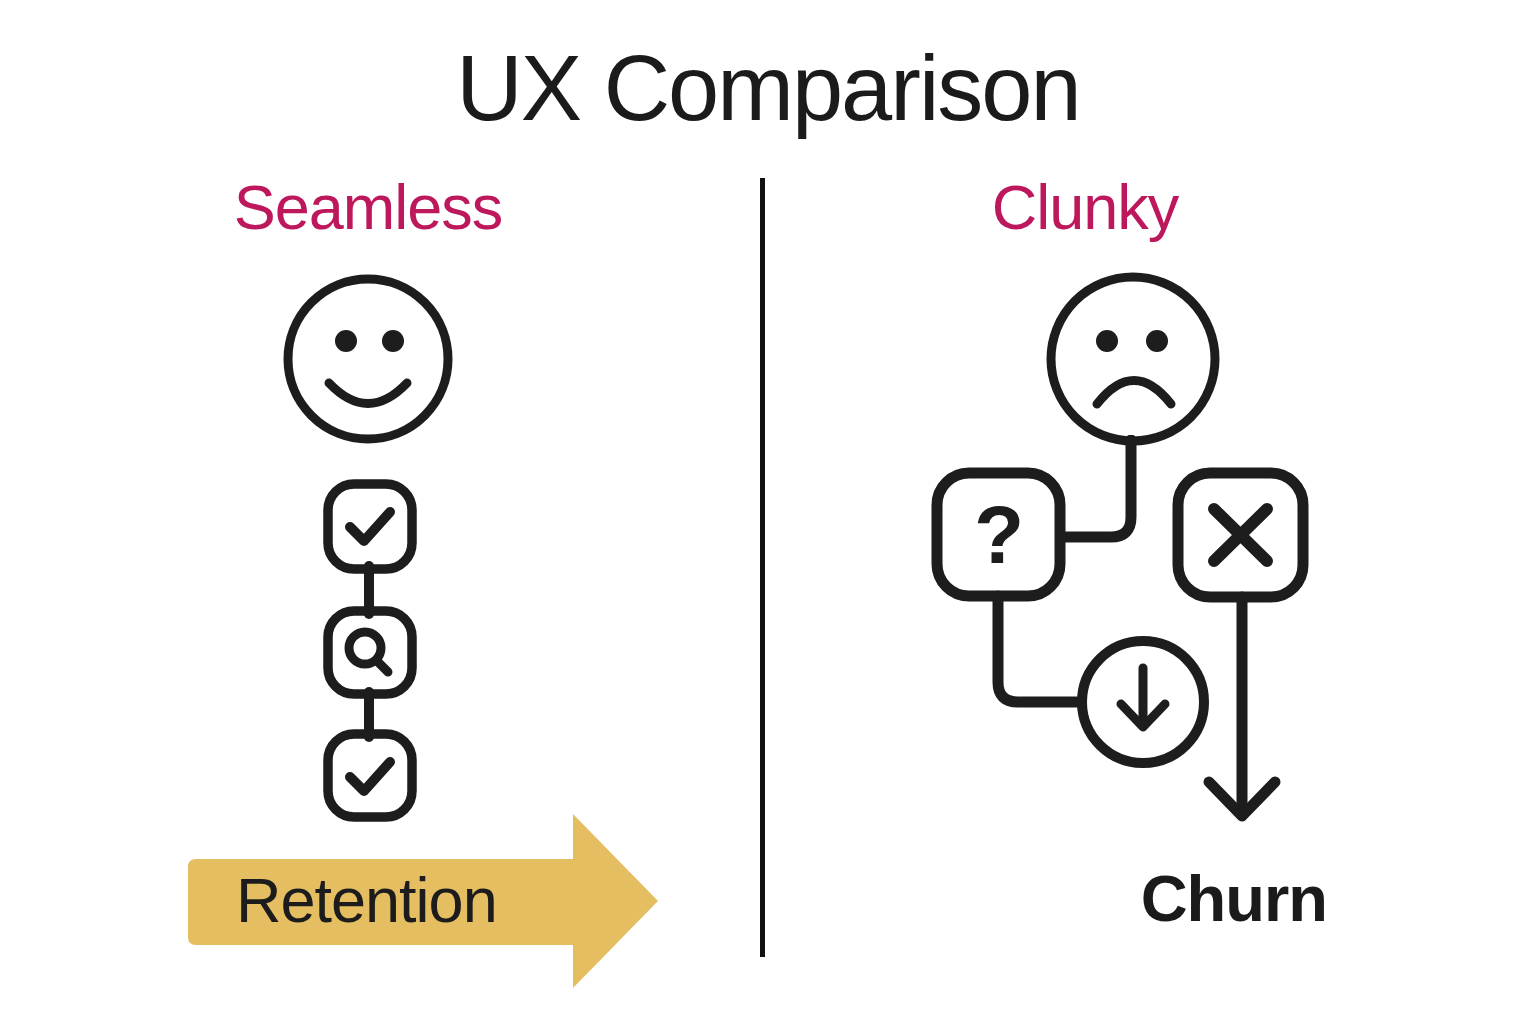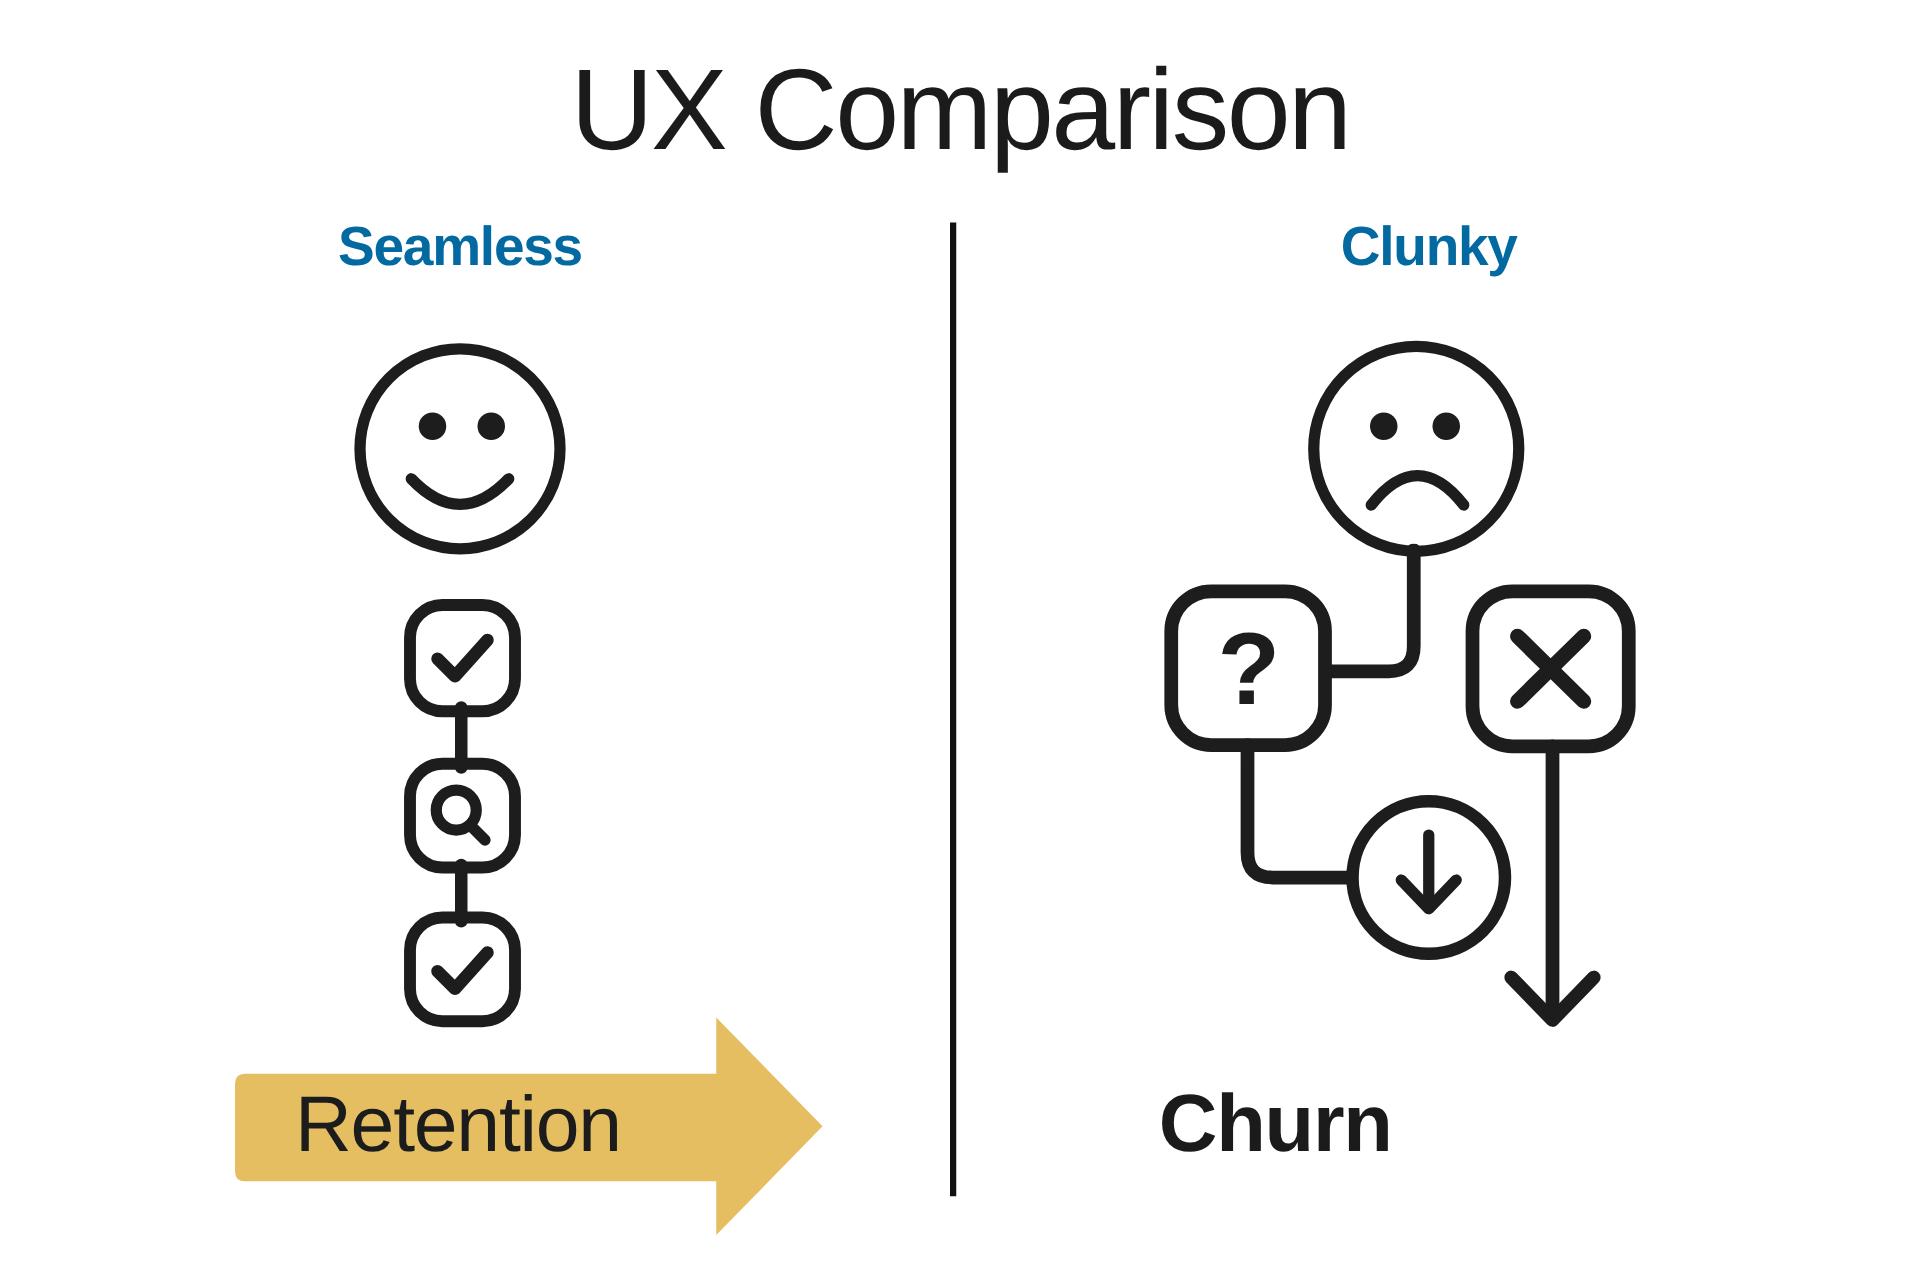--- a/index.html
+++ b/index.html
@@ -26,28 +26,28 @@
     letter-spacing: -2px;
     line-height: 1;
     color: #1b1b1b;
   }
   .col-heading {
     position: absolute;
     margin: 0;
     top: 176px;
     width: 400px;
     text-align: center;
-    font-size: 44px;
-    font-weight: bold;
+    font-size: 63px;
+    font-weight: normal;
     letter-spacing: -1px;
     line-height: 1;
-    color: #0369a1;
+    color: #be185d;
   }
   .heading-left  { left: 168px; }
-  .heading-right { left: 943px; }
+  .heading-right { left: 885px; }
 
   .divider {
     position: absolute;
     left: 760px;
     top: 178px;
     width: 5px;
     height: 779px;
     background: #111111;
   }
 
@@ -75,21 +75,21 @@
     letter-spacing: -1px;
     line-height: 1;
     color: #1c1c1c;
     padding-left: 48px;
   }
   .churn-label {
     position: absolute;
     left: 927px;
     top: 866px;
     width: 400px;
-    text-align: left;
+    text-align: right;
     font-size: 65px;
     font-weight: bold;
     letter-spacing: -1px;
     line-height: 1;
     color: #1b1b1b;
   }
 </style>
 </head>
 <body>
 

